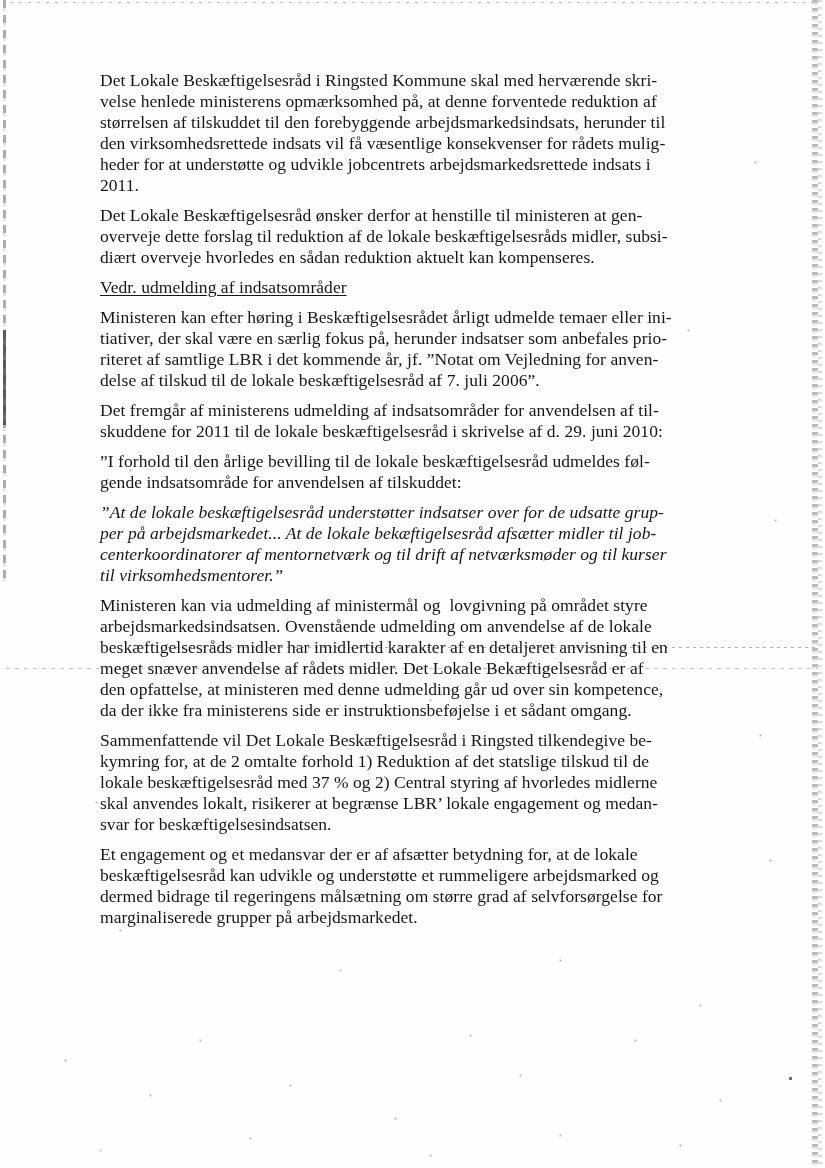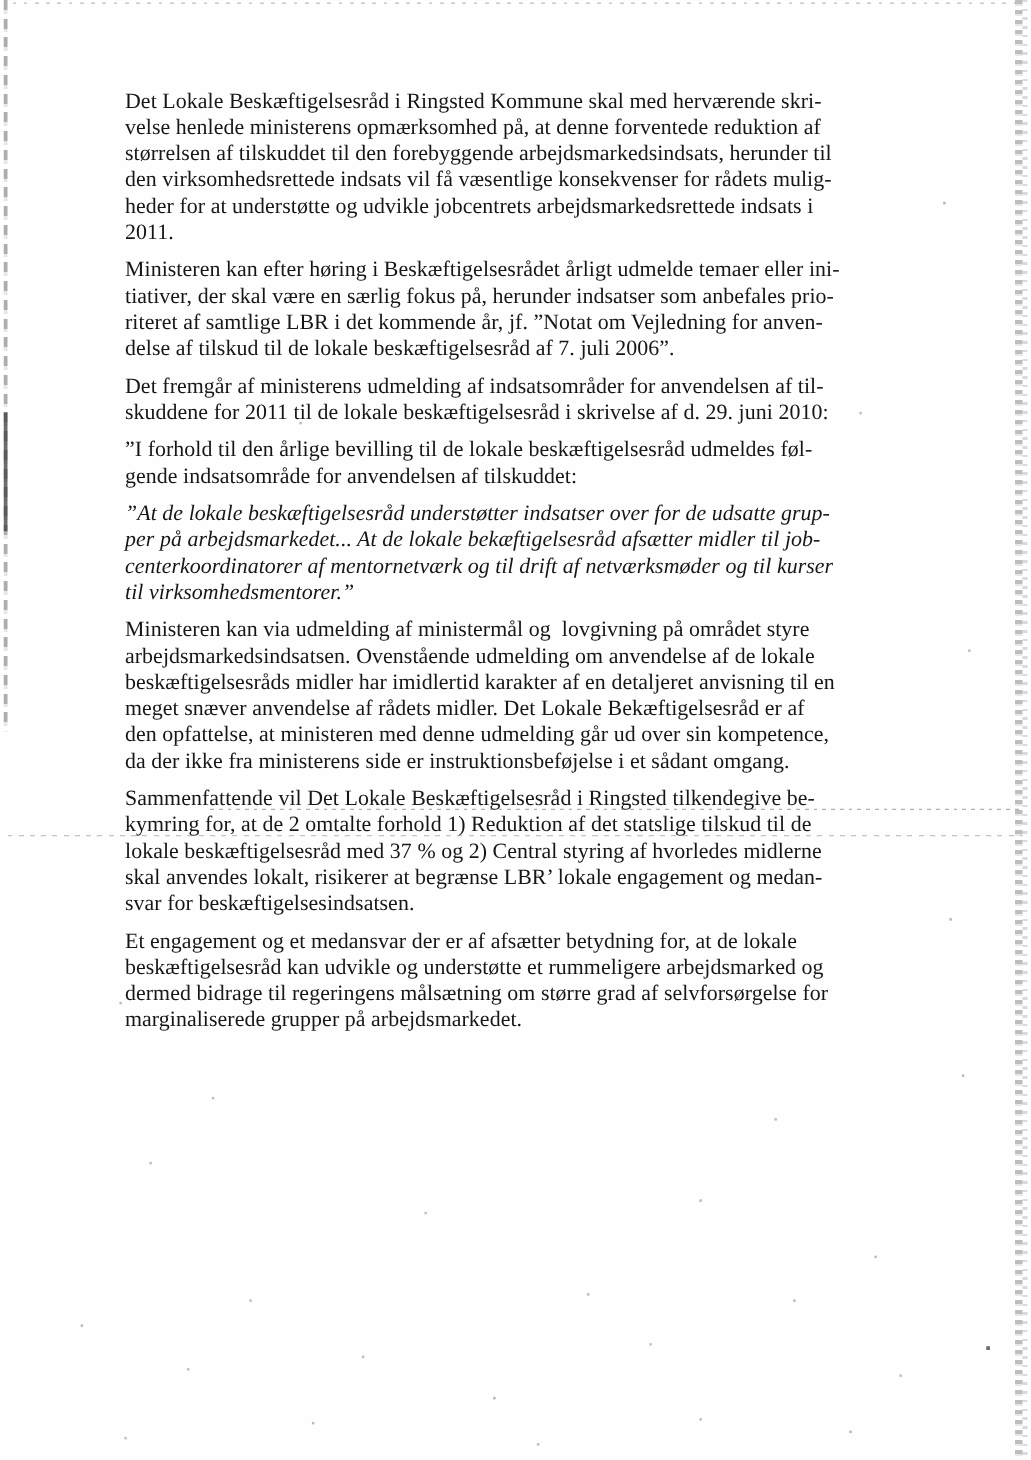--- a/index.html
+++ b/index.html
@@ -104,20 +104,24 @@
   <div class="artifact speckles-1"></div>
   <div class="artifact speckles-2"></div>
 
   <div class="text-block">
     <p class="para">Det Lokale Beskæftigelsesråd i Ringsted Kommune skal med herværende skri-
 velse henlede ministerens opmærksomhed på, at denne forventede reduktion af
 størrelsen af tilskuddet til den forebyggende arbejdsmarkedsindsats, herunder til
 den virksomhedsrettede indsats vil få væsentlige konsekvenser for rådets mulig-
 heder for at understøtte og udvikle jobcentrets arbejdsmarkedsrettede indsats i
 2011.</p>
+    <p class="para">Det Lokale Beskæftigelsesråd ønsker derfor at henstille til ministeren at gen-
+overveje dette forslag til reduktion af de lokale beskæftigelsesråds midler, subsi-
+diært overveje hvorledes en sådan reduktion aktuelt kan kompenseres.</p>
+    <p class="para heading">Vedr. udmelding af indsatsområder</p>
     <p class="para">Ministeren kan efter høring i Beskæftigelsesrådet årligt udmelde temaer eller ini-
 tiativer, der skal være en særlig fokus på, herunder indsatser som anbefales prio-
 riteret af samtlige LBR i det kommende år, jf. ”Notat om Vejledning for anven-
 delse af tilskud til de lokale beskæftigelsesråd af 7. juli 2006”.</p>
     <p class="para">Det fremgår af ministerens udmelding af indsatsområder for anvendelsen af til-
 skuddene for 2011 til de lokale beskæftigelsesråd i skrivelse af d. 29. juni 2010:</p>
     <p class="para">”I forhold til den årlige bevilling til de lokale beskæftigelsesråd udmeldes føl-
 gende indsatsområde for anvendelsen af tilskuddet:</p>
     <p class="para italic">”At de lokale beskæftigelsesråd understøtter indsatser over for de udsatte grup-
 per på arbejdsmarkedet... At de lokale bekæftigelsesråd afsætter midler til job-

